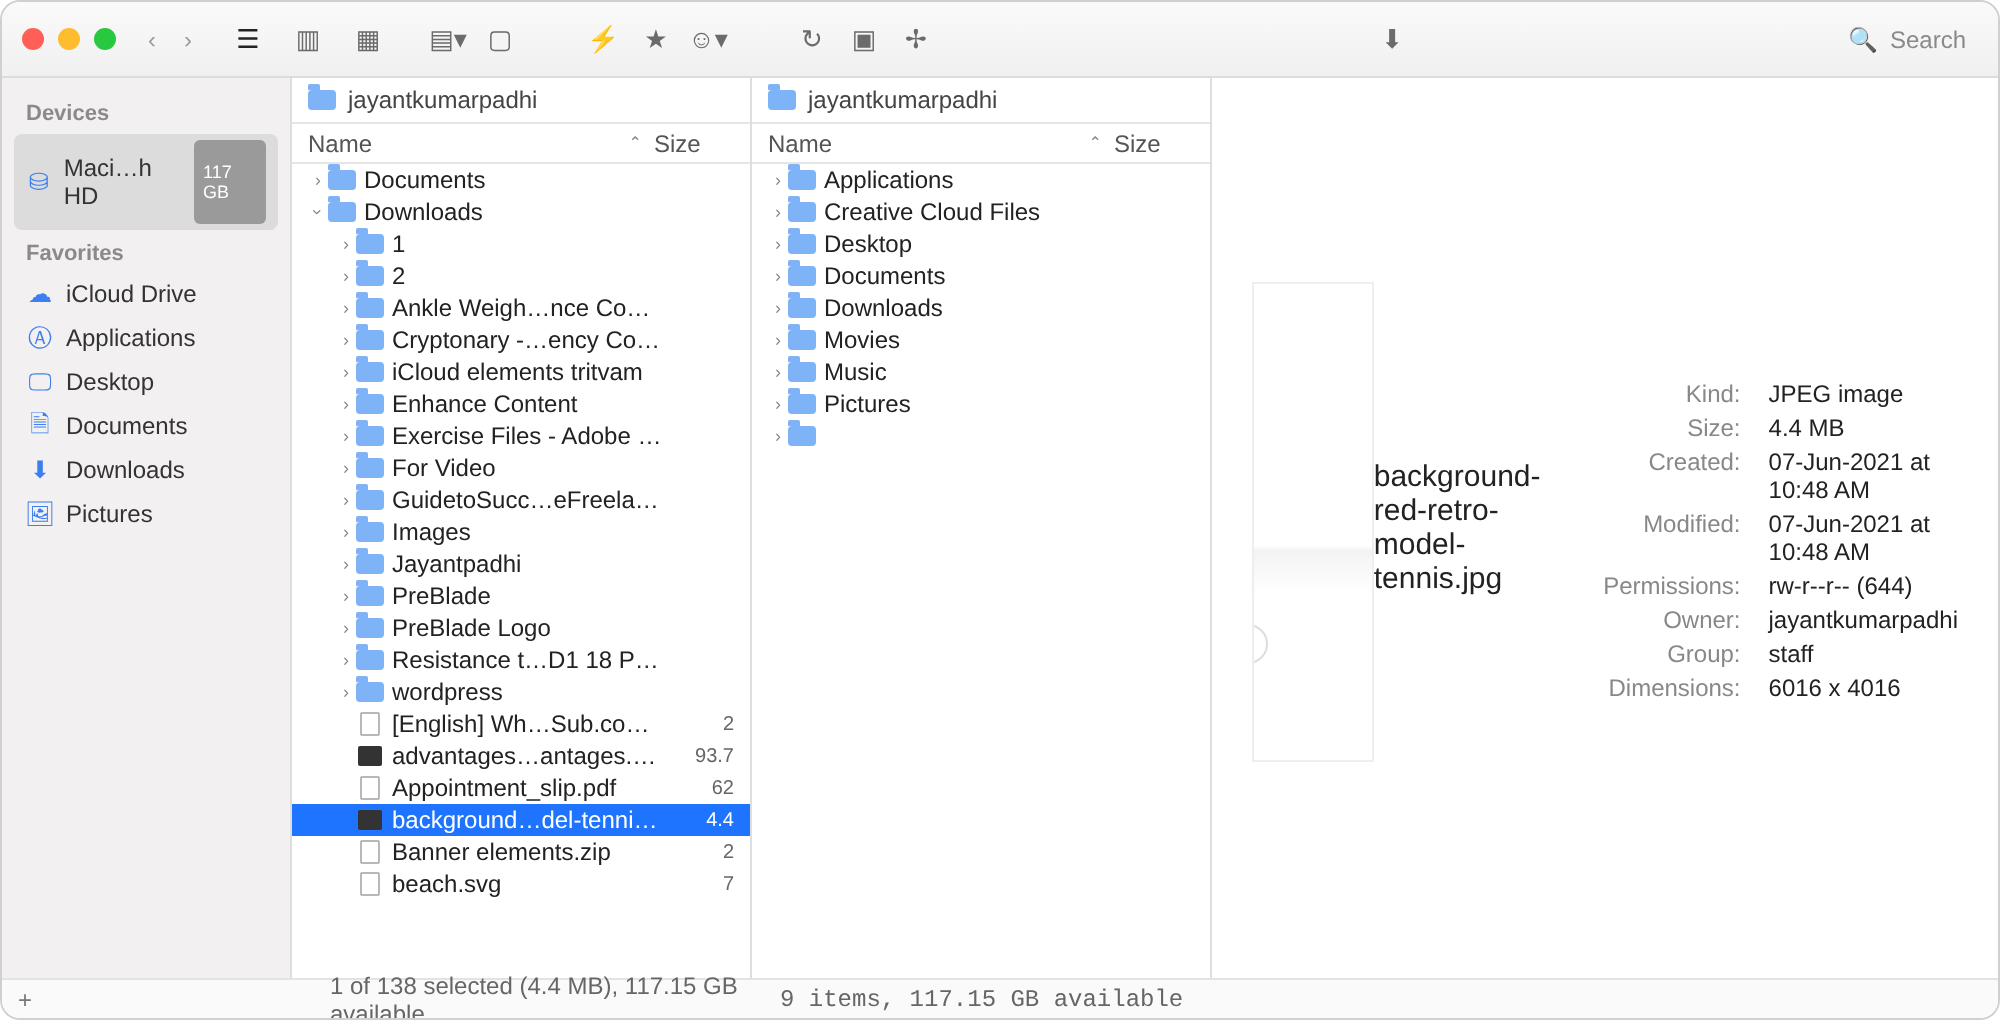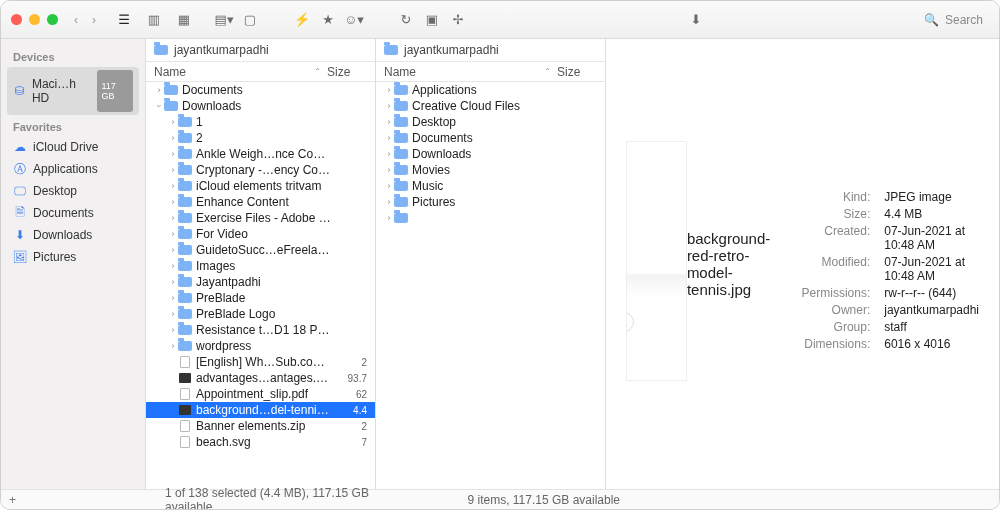--- a/index.html
+++ b/index.html
@@ -52,21 +52,21 @@
   .shoe2:before{content:"";position:absolute;bottom:-4px;left:-4px;width:100px;height:18px;background:#fff;border:1px solid #ddd;border-radius:40px;}
   .laces{position:absolute;top:22px;left:58px;width:110px;height:50px;}
   .lace{position:absolute;width:110px;height:3px;background:#fff;border-radius:2px;}
   .l1{top:0;transform:rotate(18deg);} .l2{top:12px;transform:rotate(-14deg);}
   .l3{top:24px;transform:rotate(16deg);} .l4{top:36px;transform:rotate(-12deg);}
   .pv-title{font-size:15px;color:#222;margin-bottom:12px;}
   .meta{display:grid;grid-template-columns:100px auto;gap:3px 14px;font-size:11px;}
   .meta .k{text-align:right;color:#888;}
   .meta .v{color:#222;}
   .status{height:20px;border-top:1px solid #e3e3e3;display:flex;align-items:center;font-size:10px;color:#666;background:#fafafa;}
-  .status .s-a{width:375px;padding-left:150px;} .status .s-b{width:230px;text-align:right;}
+  .status .s-a{width:375px;padding-left:150px;} .status .s-b{width:230px;text-align:left;font-family:Liberation Mono, monospace;}
   .plus{width:14px;text-align:center;color:#777;padding-left:8px;}
   .sort-caret{font-size:8px;color:#888;margin-left:4px;}
 </style>
 </head>
 <body>
 
 <div class="window">
 
   <div class="titlebar">
     <div class="traffic">

